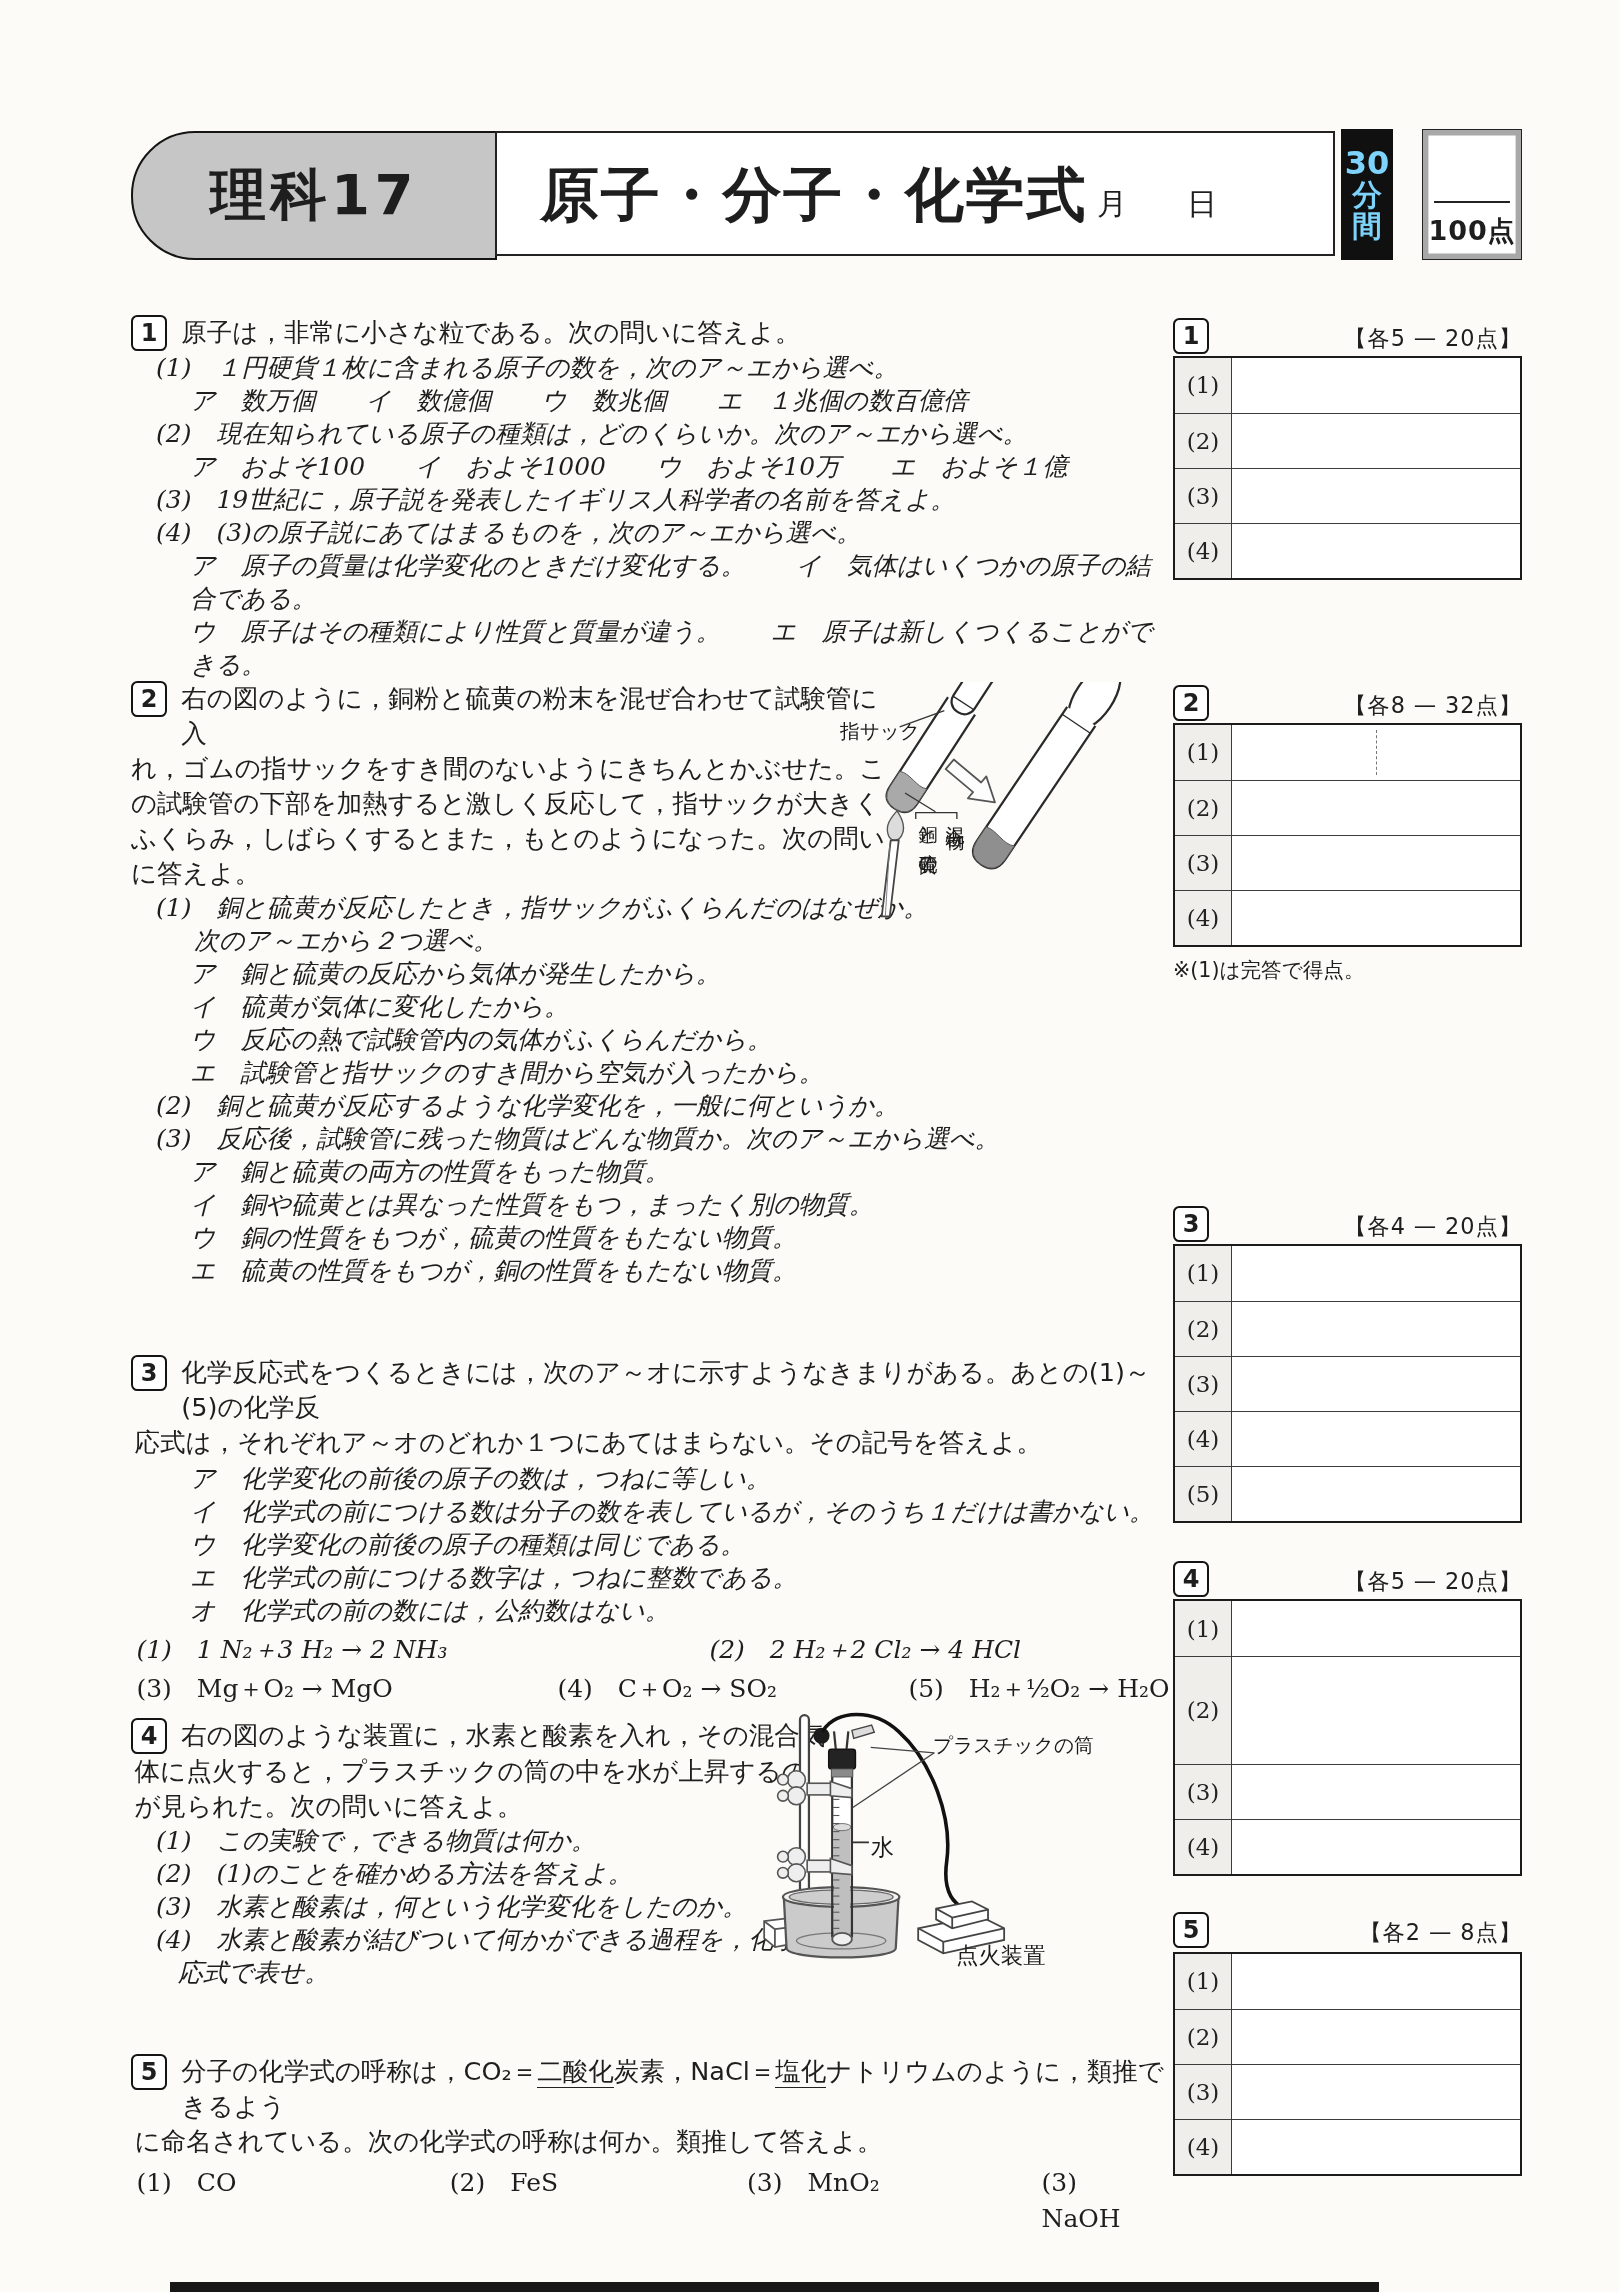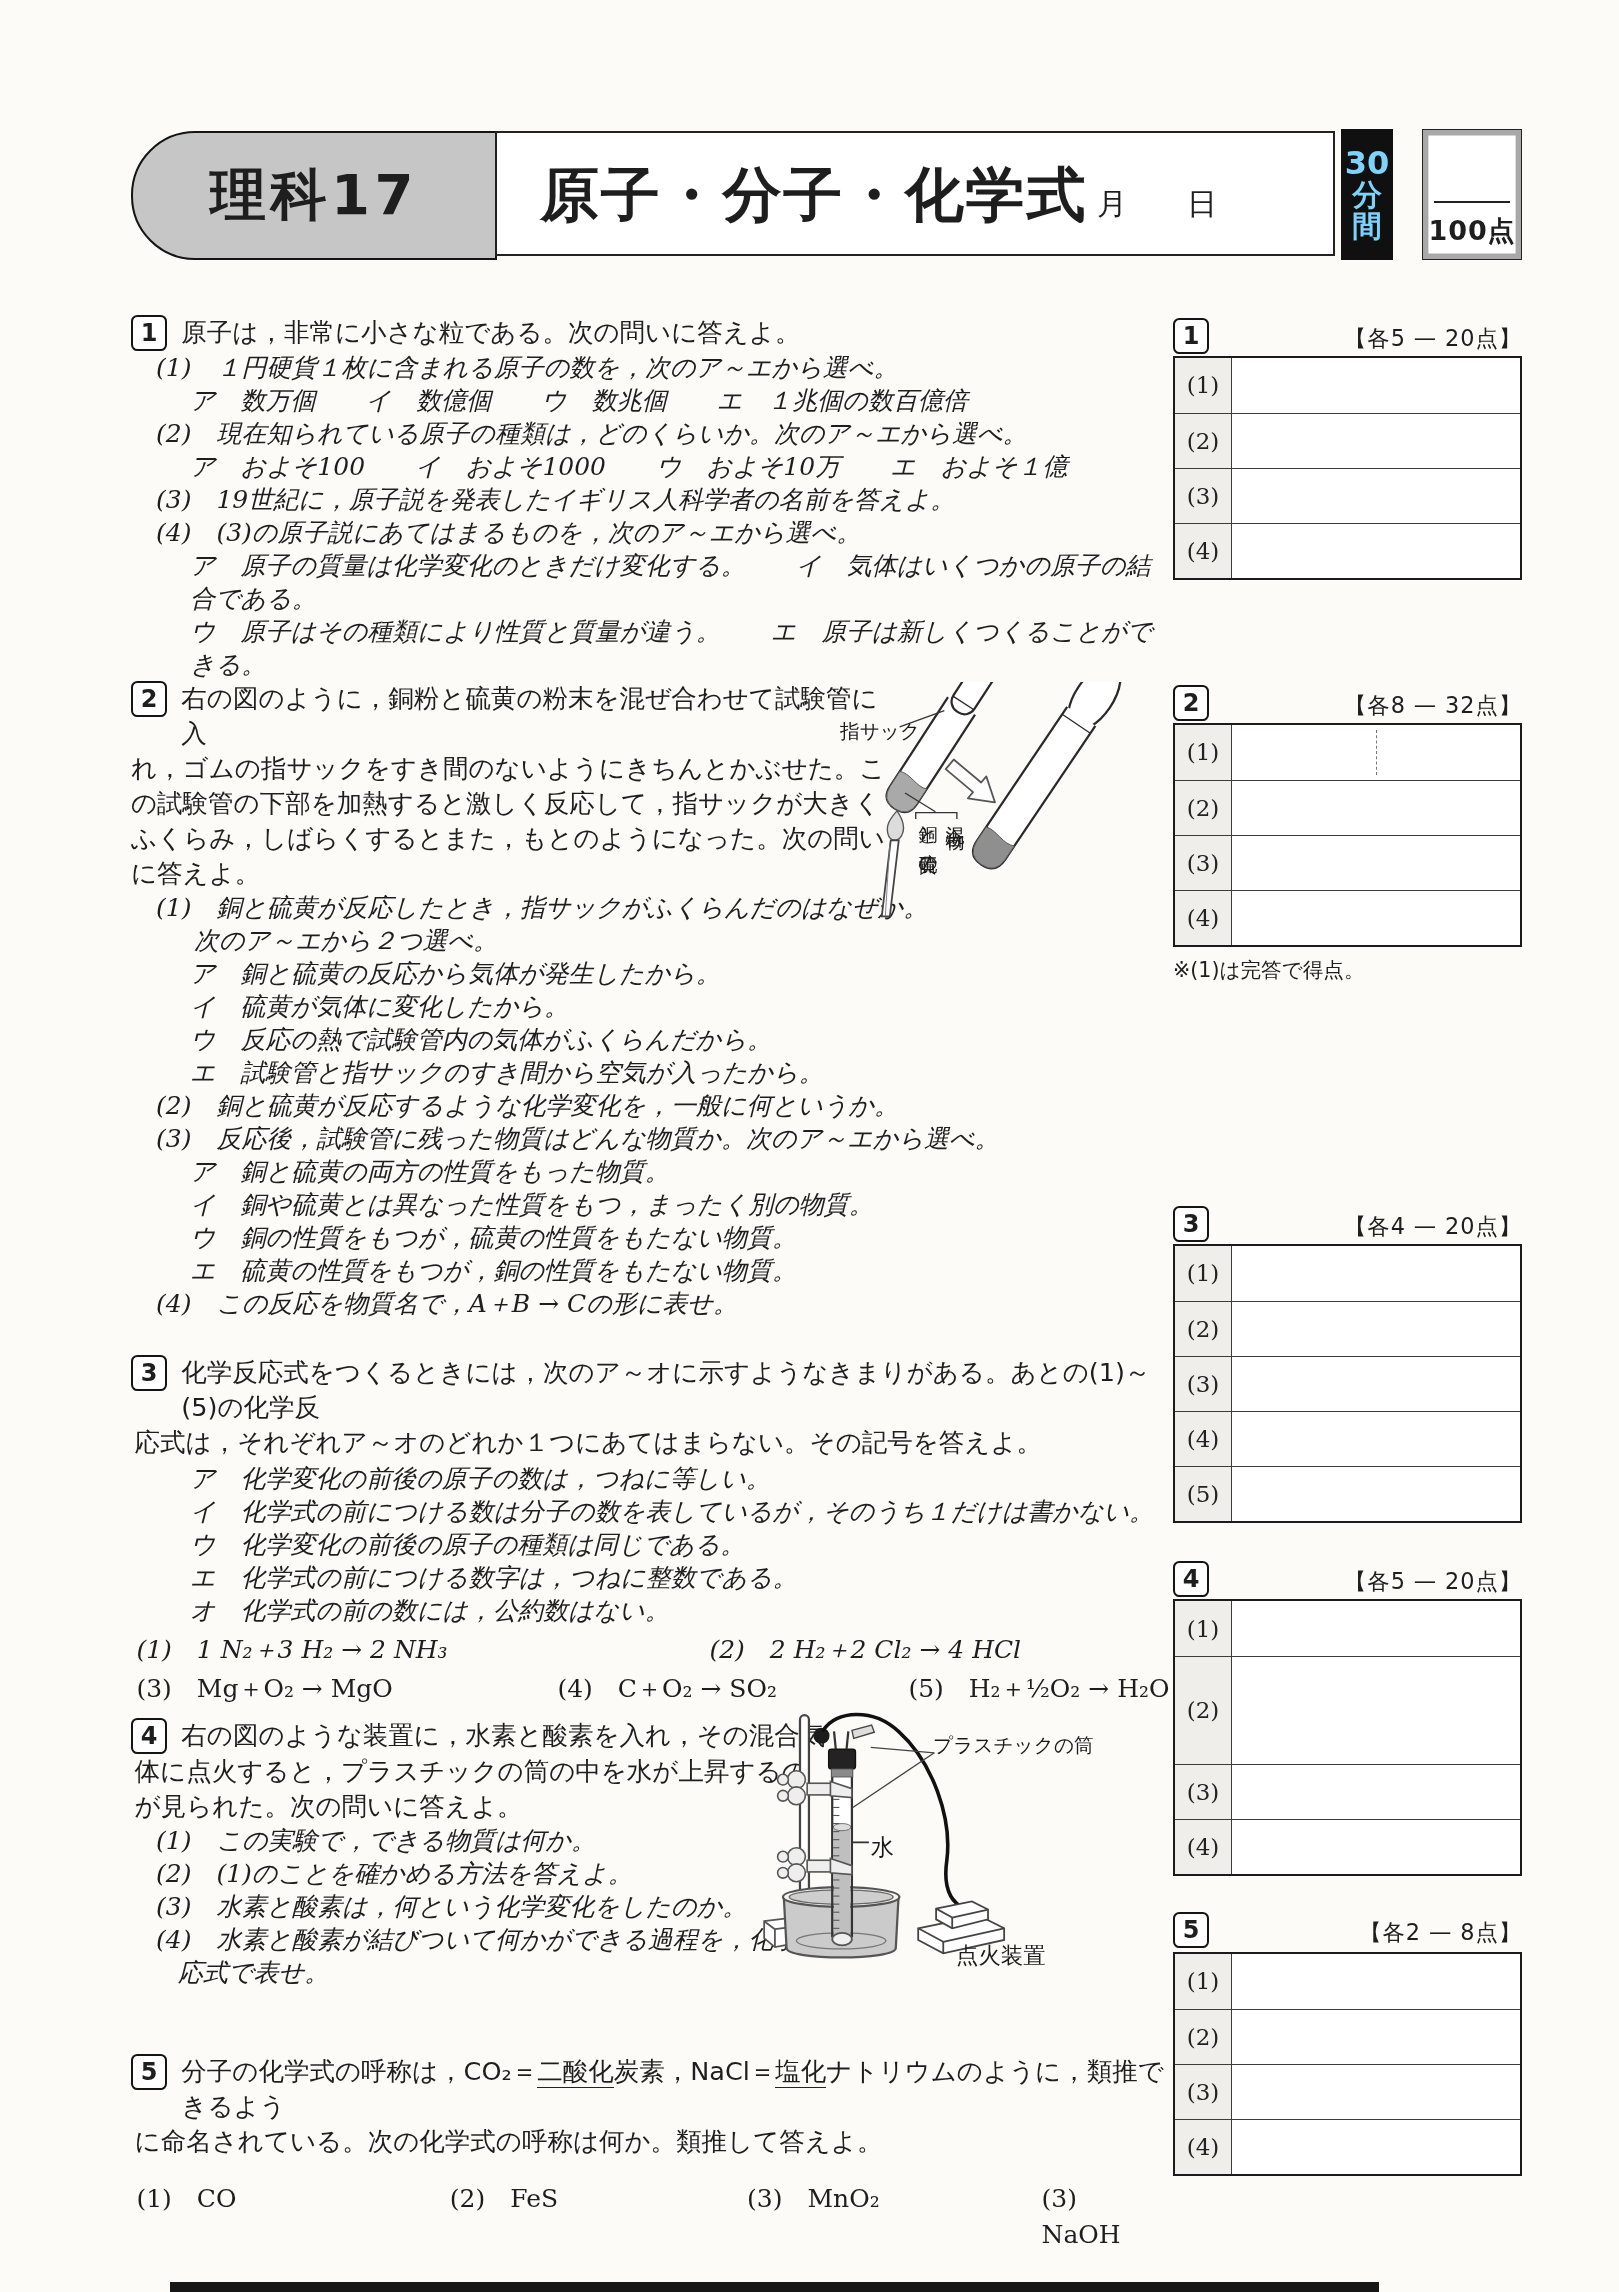--- a/index.html
+++ b/index.html
@@ -189,21 +189,20 @@
     <div class="ln i2">ア　銅と硫黄の反応から気体が発生したから。</div>
     <div class="ln i2">イ　硫黄が気体に変化したから。</div>
     <div class="ln i2">ウ　反応の熱で試験管内の気体がふくらんだから。</div>
     <div class="ln i2">エ　試験管と指サックのすき間から空気が入ったから。</div>
     <div class="ln i1">(2)　銅と硫黄が反応するような化学変化を，一般に何というか。</div>
     <div class="ln i1">(3)　反応後，試験管に残った物質はどんな物質か。次のア～エから選べ。</div>
     <div class="ln i2">ア　銅と硫黄の両方の性質をもった物質。</div>
     <div class="ln i2">イ　銅や硫黄とは異なった性質をもつ，まったく別の物質。</div>
     <div class="ln i2">ウ　銅の性質をもつが，硫黄の性質をもたない物質。</div>
     <div class="ln i2">エ　硫黄の性質をもつが，銅の性質をもたない物質。</div>
-    <div class="ln i1">(4)　この反応を物質名で，A＋B → Cの形に表せ。</div>
   </div>
 
   <svg class="diag" style="left:846px;top:682px;" width="304" height="331" viewBox="0 0 340 370">
 
     <g transform="translate(127,30) rotate(33)">
       <path d="M -18,-4 L -18,115 Q -18,133 0,133 Q 18,133 18,115 L 18,-4" fill="#ffffff" stroke="#2a2a2a" stroke-width="2.5"></path>
       <path d="M -18,95 C -8,90 8,100 18,95 L 18,115 Q 18,133 0,133 Q -18,133 -18,115 Z" fill="#a9a9a9" stroke="#555" stroke-width="1"></path>
       <rect x="-14" y="-62" width="28" height="66" rx="13" fill="#ffffff" stroke="#2a2a2a" stroke-width="2.5"></rect>
       <line x1="-14" y1="-8" x2="14" y2="-8" stroke="#2a2a2a" stroke-width="1.5"></line>
     </g>
@@ -353,21 +352,21 @@
   <div class="diag-label" style="left:956px;top:1940px;font-size:22.4px;">点火装置</div>
 
   <div class="qblock" style="top:2054px;">
     <div class="qhead">
       <div class="qnum">5</div>
       <div class="intro">
         <span>分子の化学式の呼称は，CO₂＝</span><span class="uline">二酸化</span><span>炭素，NaCl＝</span><span class="uline">塩化</span><span>ナトリウムのように，類推できるよう</span>
       </div>
     </div>
     <div class="intro" style="padding-left:3.6px;">に命名されている。次の化学式の呼称は何か。類推して答えよ。</div>
-    <div class="items-row" style="margin-top:22px;">
+    <div class="items-row" style="margin-top:6px;">
       <span class="it-a">(1)　CO</span>
       <span class="it-b">(2)　FeS</span>
       <span class="it-c">(3)　MnO₂</span>
       <span>(3)　NaOH</span>
     </div>
   </div>
 
   <div class="abox-head" style="left:1173px;top:318px;">
     <div class="qnum">1</div>
     <div class="points">【各5 — 20点】</div>

